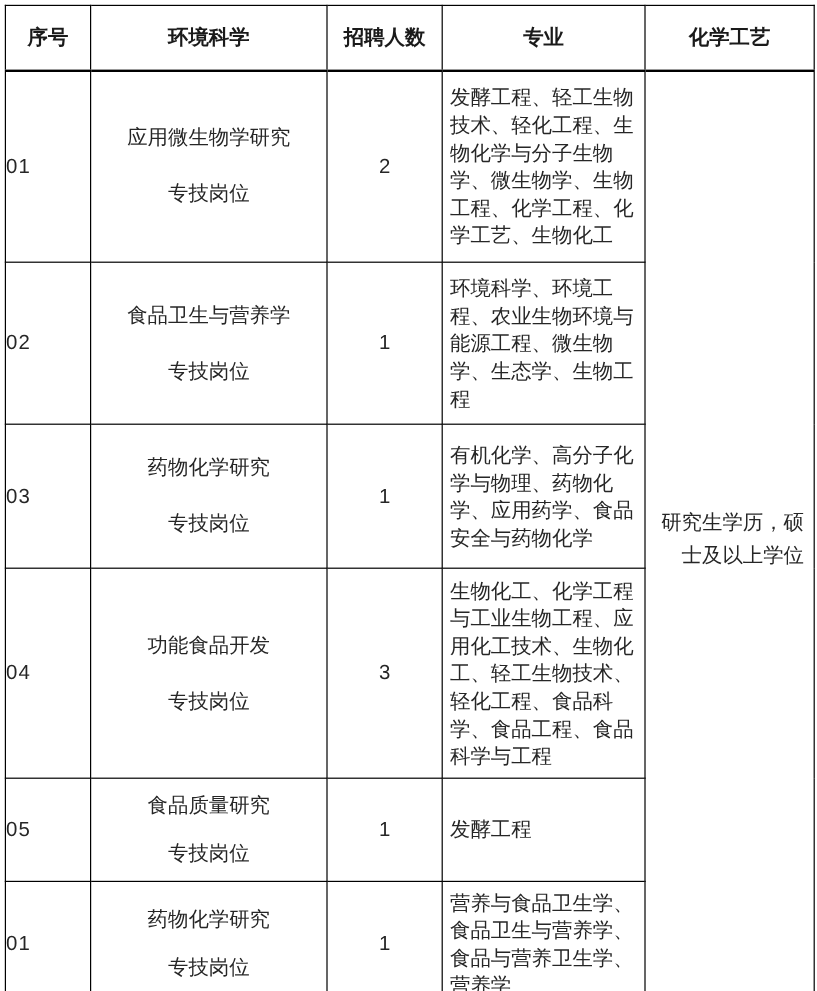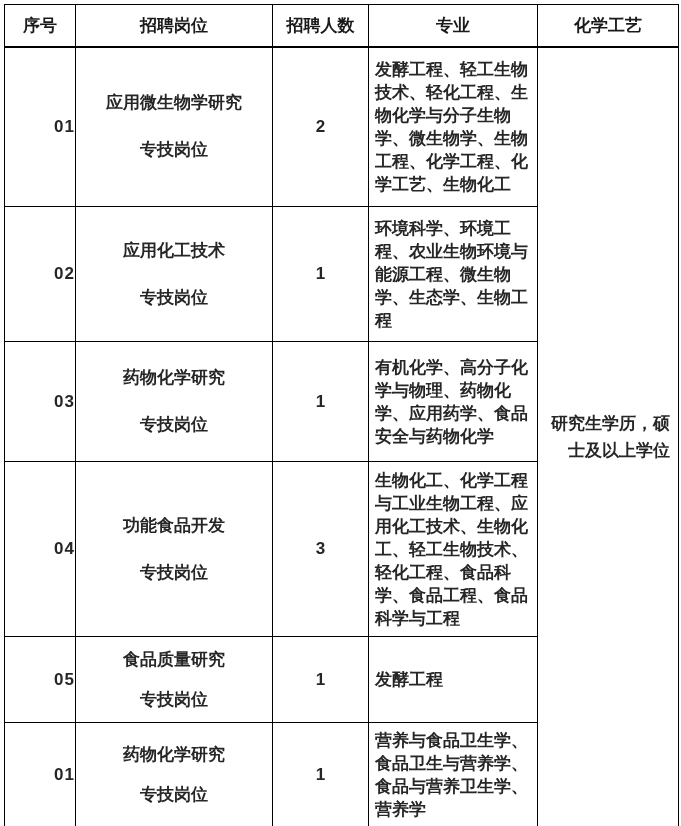--- a/index.html
+++ b/index.html
@@ -26,34 +26,32 @@
     table-layout: fixed;
     background: #ffffff;
   }
   table.recruit th,
   table.recruit td {
     border: 1px solid #000000;
     font-size: 17px;
     color: #262626;
     background: #ffffff;
     vertical-align: middle;
-    font-weight: bold;
   }
   table.recruit thead th {
-    height: 42px;
+    height: 54px;
     font-weight: bold;
     text-align: center;
     border-bottom-width: 2px;
     color: #1a1a1a;
     margin-top: 32px;
   }
   td.cell-serial {
-    text-align: right;
+    text-align: left;
     letter-spacing: 1px;
-    padding-left: 42px;
   }
   td.cell-position { text-align: center; }
   td.cell-position .pos-lines {
     display: flex;
     flex-direction: column;
     align-items: center;
     justify-content: flex-start;
     gap: 27px;
     line-height: 20px;
   }
@@ -86,21 +84,21 @@
     <colgroup>
       <col style="width:71px">
       <col style="width:197px">
       <col style="width:96px">
       <col style="width:169px">
       <col style="width:141px">
     </colgroup>
     <thead>
       <tr>
         <th>序号</th>
-        <th>招聘岗位</th>
+        <th>环境科学</th>
         <th>招聘人数</th>
         <th>专业</th>
         <th>化学工艺</th>
       </tr>
     </thead>
     <tbody>
       <tr class="row-1">
         <td class="cell-serial">01</td>
         <td class="cell-position">
           <div class="pos-lines">
@@ -109,21 +107,21 @@
           </div>
         </td>
         <td class="cell-count">2</td>
         <td class="cell-majors">发酵工程、轻工生物技术、轻化工程、生物化学与分子生物学、微生物学、生物工程、化学工程、化学工艺、生物化工</td>
         <td class="cell-degree" rowspan="6">研究生学历，硕士及以上学位</td>
       </tr>
       <tr class="row-2">
         <td class="cell-serial">02</td>
         <td class="cell-position">
           <div class="pos-lines">
-            <span>应用化工技术</span>
+            <span>食品卫生与营养学</span>
             <span>专技岗位</span>
           </div>
         </td>
         <td class="cell-count">1</td>
         <td class="cell-majors">环境科学、环境工程、农业生物环境与能源工程、微生物学、生态学、生物工程</td>
       </tr>
       <tr class="row-3">
         <td class="cell-serial">03</td>
         <td class="cell-position">
           <div class="pos-lines">

